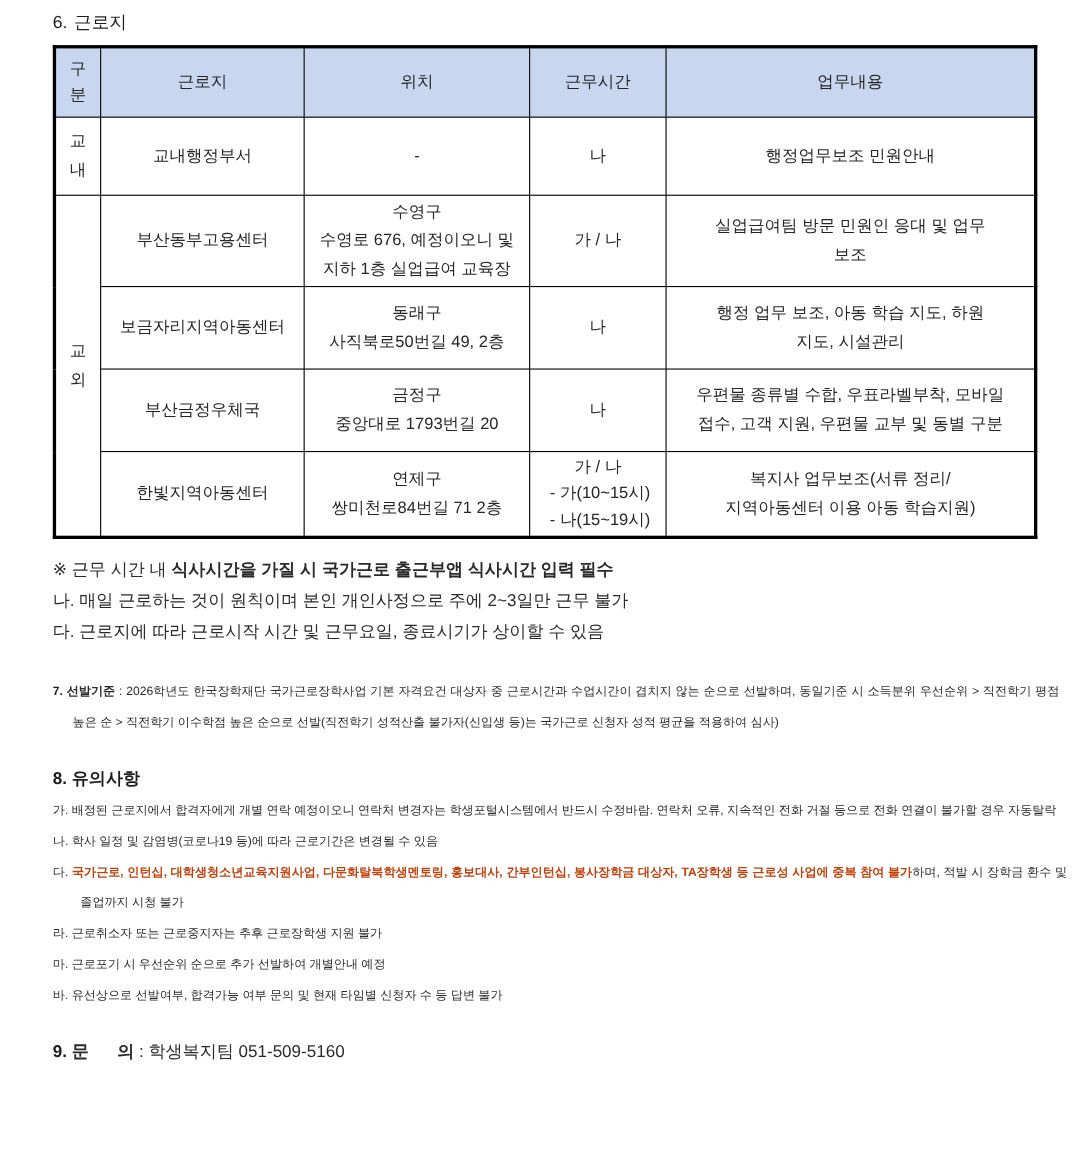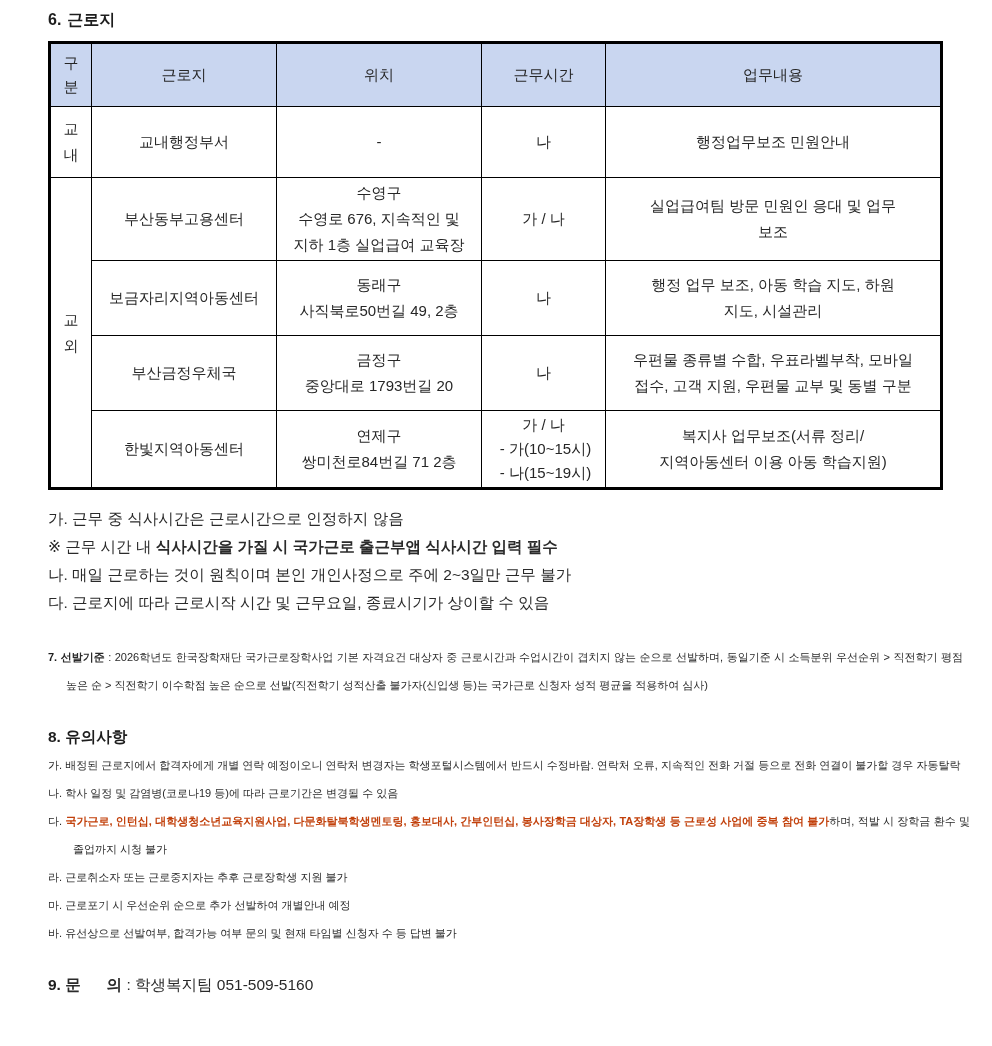--- a/index.html
+++ b/index.html
@@ -1,18 +1,18 @@
 <!DOCTYPE html>
 <html><head>
 <meta charset="utf-8">
 <style>
   html,body{margin:0;padding:0;background:#fff;}
   body{width:992px;height:1046px;font-family:"Liberation Sans","DejaVu Sans",sans-serif;color:#2e2e2e;overflow:hidden;}
   .page{padding:8px 47px 0 48px;box-sizing:border-box;width:992px;}
-  .doc-title{font-size:16px;font-weight:700;color:#1d1d1d;margin:2px 0 10px 0;}
+  .doc-title{font-size:16px;font-weight:400;color:#1d1d1d;margin:2px 0 10px 0;}
   .doc-title .num{margin-right:6px;}
   table.tbl{border-collapse:collapse;border:3px solid #000;width:892px;table-layout:fixed;}
   table.tbl th,table.tbl td{border:1px solid #000;text-align:center;vertical-align:middle;
     font-size:15px;font-weight:400;padding:2px 4px;line-height:26px;color:#262626;word-break:keep-all;}
   table.tbl th{background:#c9d6f0;line-height:24px;}
   .pre{white-space:pre-line;}
   .ws-name{font-weight:700;}
   tr.r-head th{height:58px;}
   tr.r1 td{height:66px;}
   tr.r2 td{height:76px;}
@@ -67,21 +67,21 @@
         <td class="ws-name">교내행정부서</td>
         <td class="pre">-</td>
         <td>나</td>
         <td class="pre">행정업무보조 민원안내</td>
       </tr>
       <tr class="r2">
         <td class="pre" rowspan="4">교
 외</td>
         <td class="ws-name">부산동부고용센터</td>
         <td class="pre">수영구
-수영로 676, 지속적인 및
+수영로 676, 예정이오니 및
 지하 1층 실업급여 교육장</td>
         <td>가 / 나</td>
         <td class="pre">실업급여팀 방문 민원인 응대 및 업무
 보조</td>
       </tr>
       <tr class="r3">
         <td class="ws-name">보금자리지역아동센터</td>
         <td class="pre">동래구
 사직북로50번길 49, 2층</td>
         <td>나</td>
@@ -105,21 +105,20 @@
           <div class="hours-sub">- 가(10~15시)
 - 나(15~19시)</div>
         </td>
         <td class="pre">복지사 업무보조(서류 정리/
 지역아동센터 이용 아동 학습지원)</td>
       </tr>
     </tbody>
   </table>
 
   <div class="notes">
-    <div>가. 근무 중 식사시간은 근로시간으로 인정하지 않음</div>
     <div><span>※ 근무 시간 내 </span><span class="b">식사시간을 가질 시 국가근로 출근부앱 식사시간 입력 필수</span></div>
     <div>나. 매일 근로하는 것이 원칙이며 본인 개인사정으로 주에 2~3일만 근무 불가</div>
     <div>다. 근로지에 따라 근로시작 시간 및 근무요일, 종료시기가 상이할 수 있음</div>
   </div>
 
   <div class="para s7">
     <span class="num-b">7.</span><span> </span><span class="b">선발기준</span><span> : 2026학년도 한국장학재단 국가근로장학사업 기본 자격요건 대상자 중 근로시간과 수업시간이 겹치지 않는 순으로 선발하며, 동일기준 시 소득분위 우선순위 &gt; 직전학기 평점 높은 순 &gt; 직전학기 이수학점 높은 순으로 선발(직전학기 성적산출 불가자(신입생 등)는 국가근로 신청자 성적 평균을 적용하여 심사)</span>
   </div>
 
   <div class="s8">

